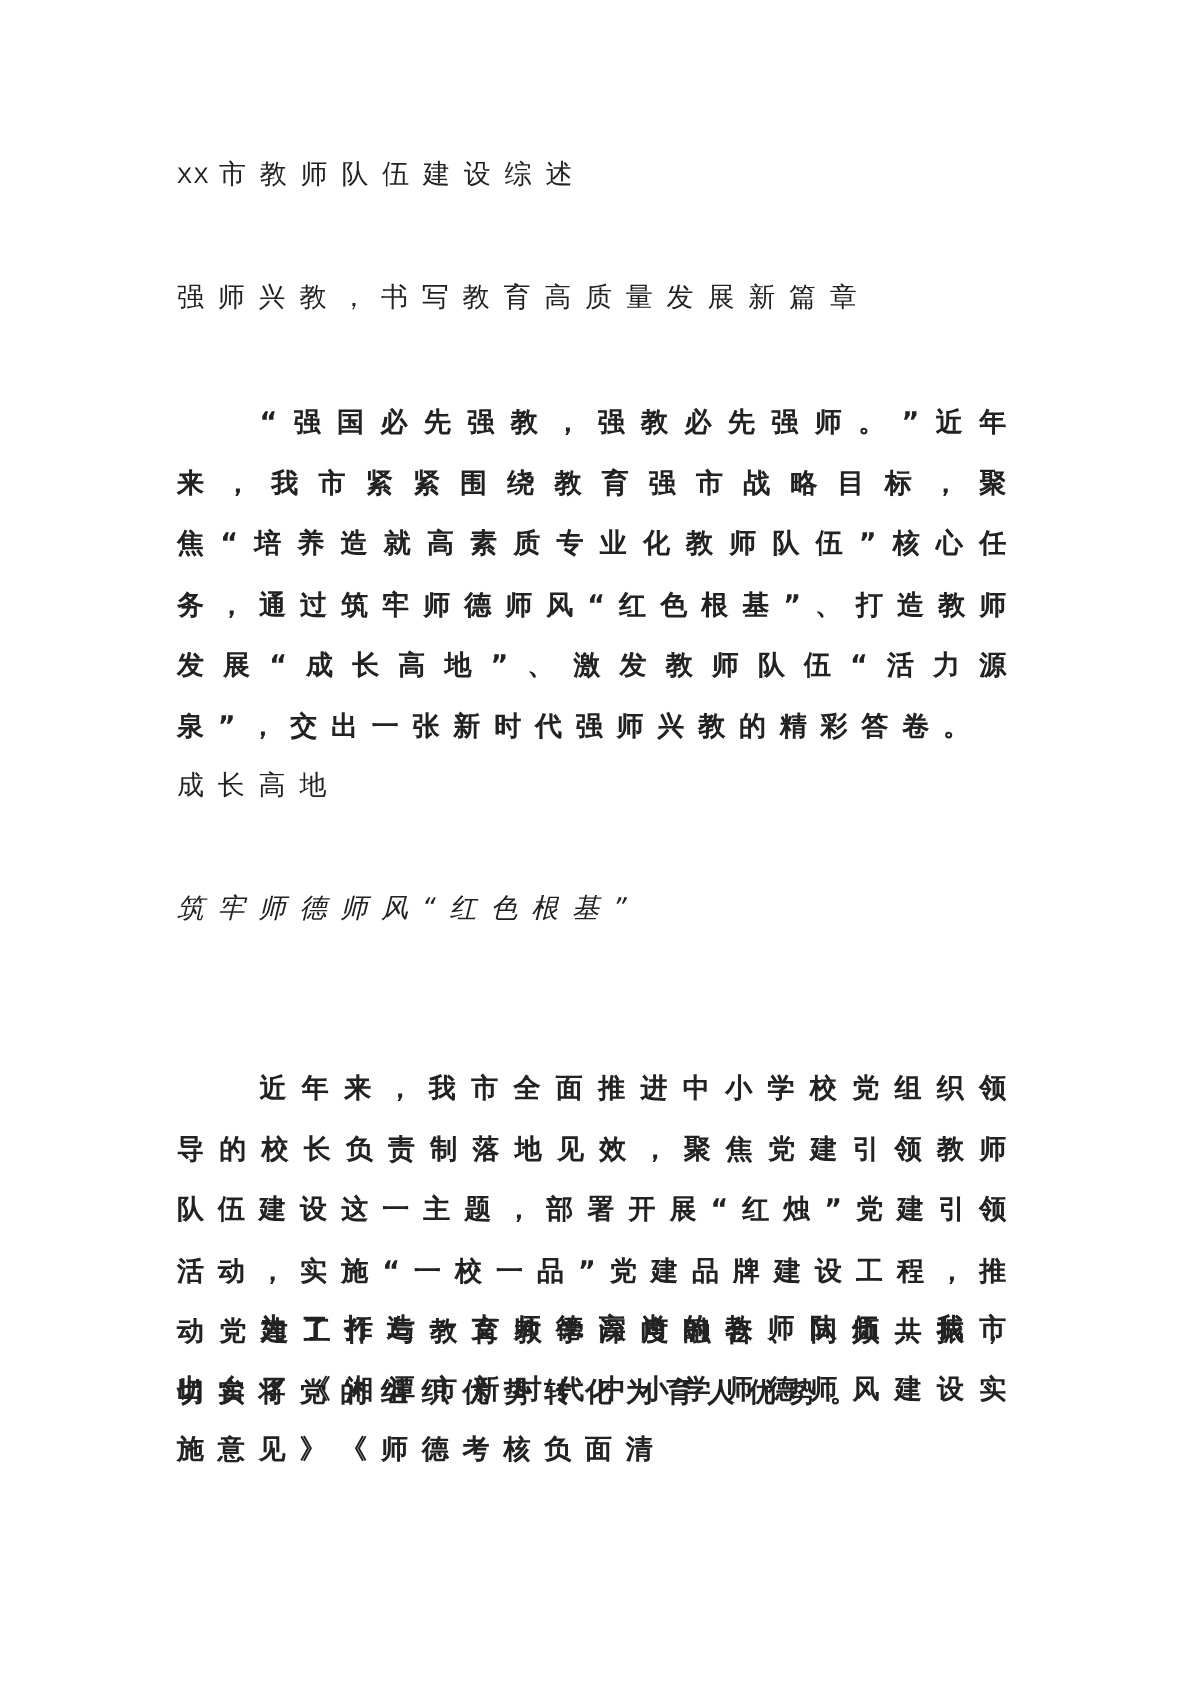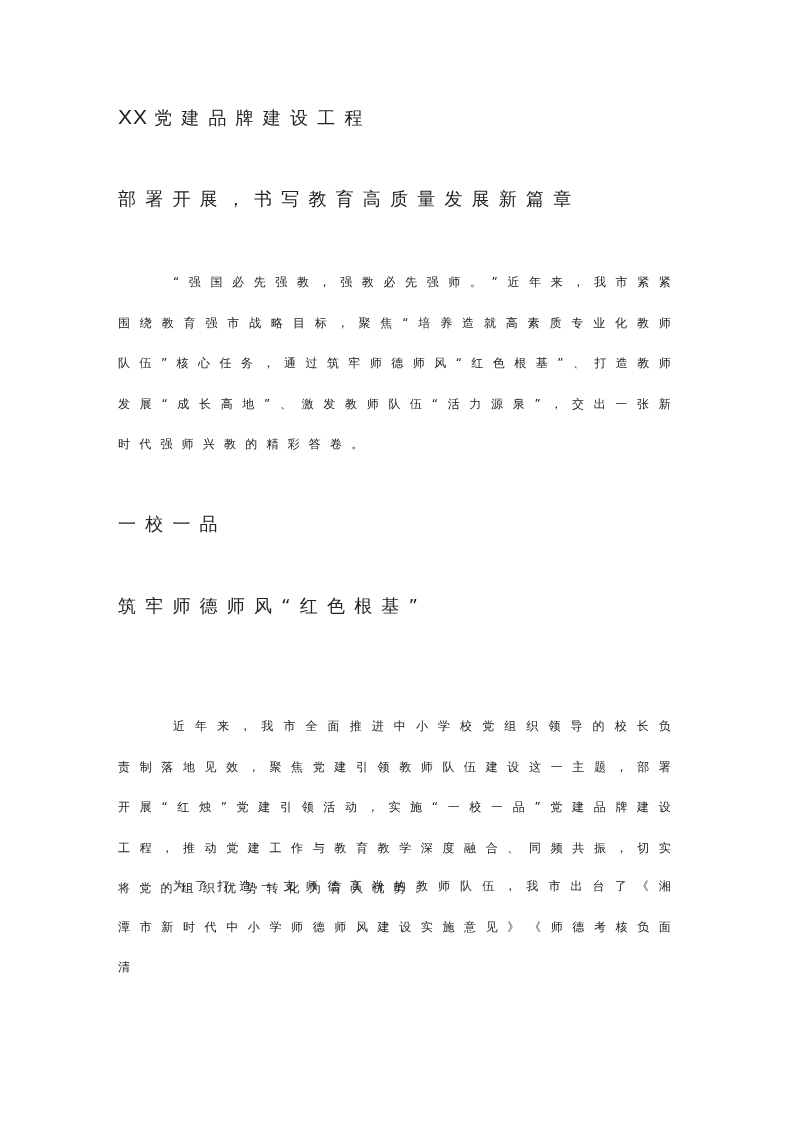--- a/index.html
+++ b/index.html
@@ -1,37 +1,37 @@
 <!DOCTYPE html>
 <html><head>
 <meta charset="utf-8">
 <style>
   html, body { margin: 0; padding: 0; background: #ffffff; }
   body { width: 793px; height: 1122px; position: relative; overflow: hidden;
          font-family: "DejaVu Sans", "Liberation Sans", sans-serif; color: #222222; }
   .page { position: absolute; left: 118px; top: 0; width: 556px; }
   .line { position: absolute; left: 0; white-space: nowrap; font-size: 18px;
           letter-spacing: 9.2px; line-height: 24px; }
-  .para { position: absolute; left: 0; width: 562px; font-size: 12px;
+  .para { position: absolute; left: 0; width: 562px; font-size: 18px;
           letter-spacing: 9.2px; line-height: 40.5px; text-align: justify;
-          text-indent: 55px; margin: 0; }
-  .title .xx { letter-spacing: 1px; margin-right: 6px; font-family: "Liberation Sans", sans-serif; font-size: 21px; }
+          text-indent: 55px; margin: 0; font-weight: bold; }
+  .title .xx { letter-spacing: 1px; margin-right: 6px; font-family: "Liberation Sans", sans-serif; font-size: 15px; }
 </style>
 </head>
 <body>
 
 <div class="page">
   <div class="line title" style="top:105px;">
-    <span class="xx">XX</span><span>党建品牌建设工程</span>
+    <span class="xx">XX</span><span>市教师队伍建设综述</span>
   </div>
 
-  <div class="line" style="top:187px;">部署开展，书写教育高质量发展新篇章</div>
+  <div class="line" style="top:187px;">强师兴教，书写教育高质量发展新篇章</div>
 
   <p class="para" style="top:262px;">“强国必先强教，强教必先强师。”近年来，我市紧紧围绕教育强市战略目标，聚焦“培养造就高素质专业化教师队伍”核心任务，通过筑牢师德师风“红色根基”、打造教师发展“成长高地”、激发教师队伍“活力源泉”，交出一张新时代强师兴教的精彩答卷。</p>
 
-  <div class="line" style="top:512px;">一校一品</div>
+  <div class="line" style="top:512px;">成长高地</div>
 
-  <div class="line" style="top:594px;">筑牢师德师风“红色根基”</div>
+  <div class="line" style="top:594px;font-style:italic;">筑牢师德师风“红色根基”</div>
 
   <p class="para" style="top:706px;">近年来，我市全面推进中小学校党组织领导的校长负责制落地见效，聚焦党建引领教师队伍建设这一主题，部署开展“红烛”党建引领活动，实施“一校一品”党建品牌建设工程，推动党建工作与教育教学深度融合、同频共振，切实将党的组织优势转化为育人优势。</p>
 
   <p class="para" style="top:866px;">为了打造一支师德高尚的教师队伍，我市出台了《湘潭市新时代中小学师德师风建设实施意见》《师德考核负面清</p>
 </div>
 
 </body></html>

